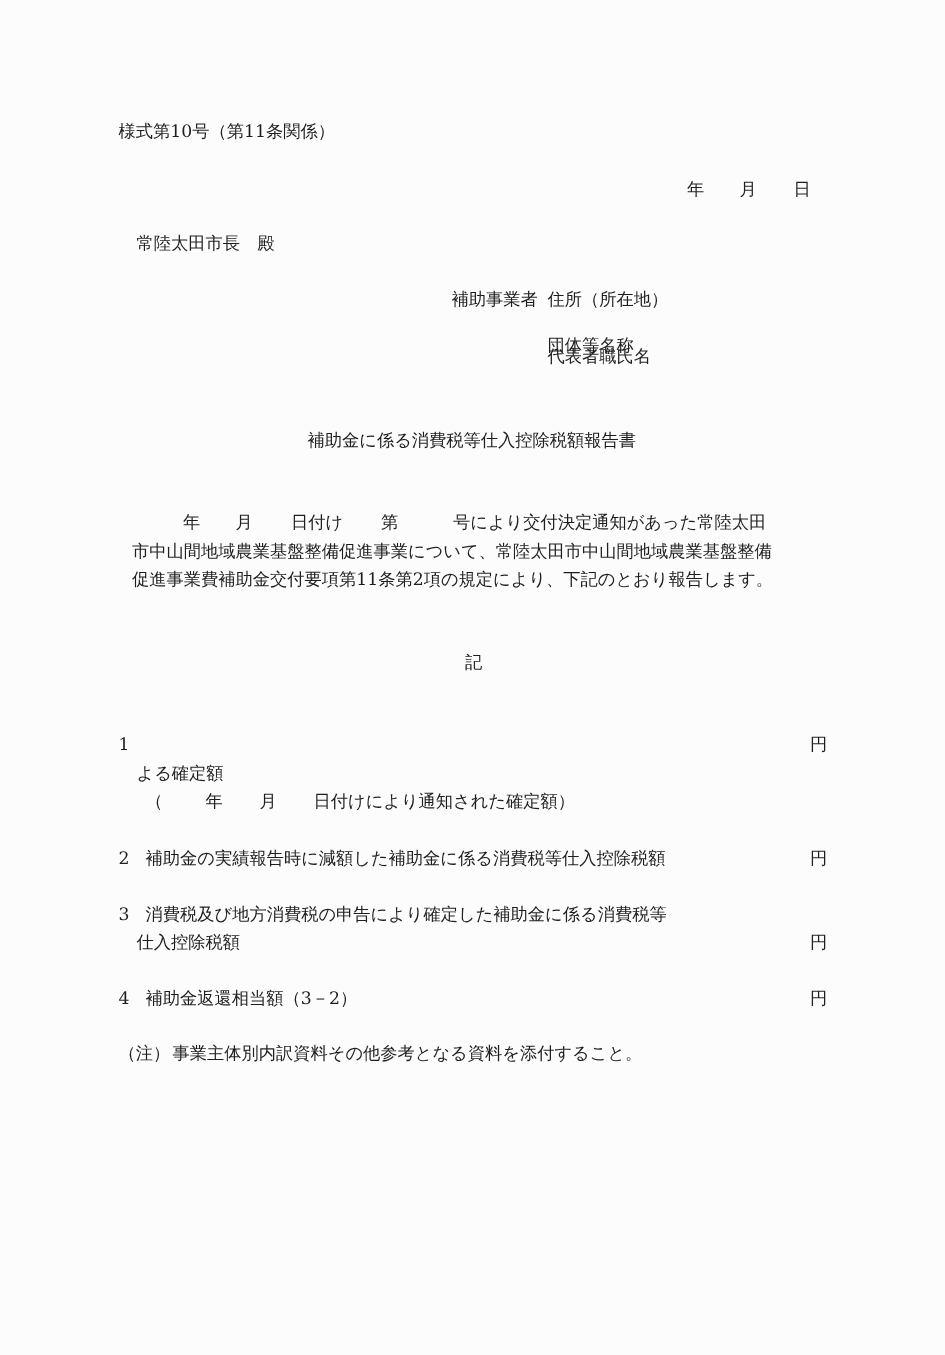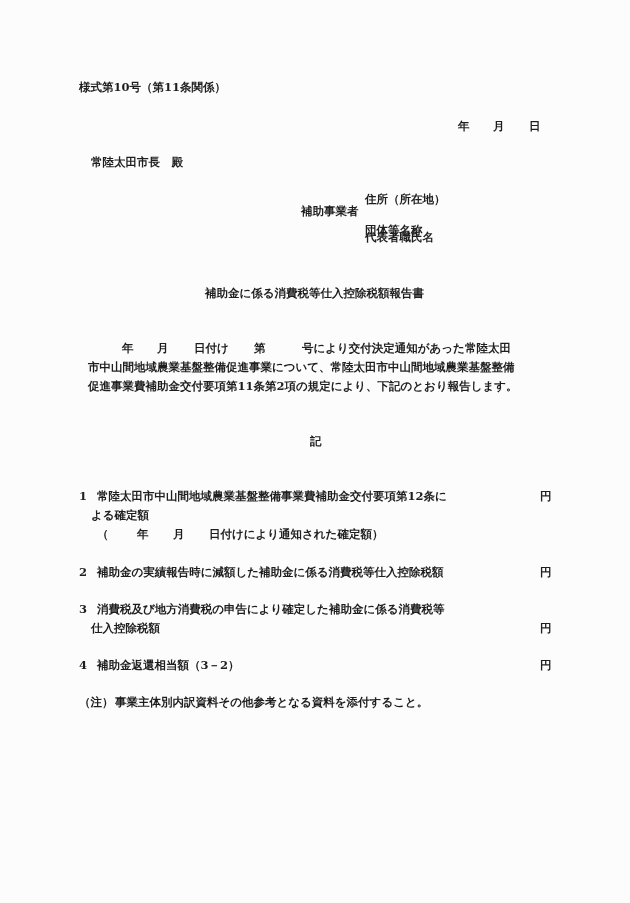--- a/index.html
+++ b/index.html
@@ -2,54 +2,53 @@
 <html><head>
 <meta charset="utf-8">
 <style>
   html, body { margin:0; padding:0; }
   body {
     width:630px; height:903px; background:#fcfcfc; position:relative; overflow:hidden;
     font-family: "DejaVu Serif", "Liberation Serif", serif;
     color:#1e1e1e; font-size:11.5px; line-height:1;
   }
   .abs { position:absolute; white-space:nowrap; }
-  .page { position:absolute; left:0; top:0; width:630px; height:903px;font-weight:bold; }
+  .page { position:absolute; left:0; top:0; width:630px; height:903px; }
 </style>
 </head>
 <body>
 
 <div class="page">
 
   <div class="abs" style="left:79px;top:82px;">様式第10号（第11条関係）</div>
 
   <div class="abs" style="left:458px;top:121px;">年</div>
   <div class="abs" style="left:493px;top:121px;">月</div>
   <div class="abs" style="left:529px;top:121px;">日</div>
 
   <div class="abs" style="left:91px;top:157px;">常陸太田市長　殿</div>
 
-  <div class="abs" style="left:301px;top:194px;margin-top:12px;">補助事業者</div>
+  <div class="abs" style="left:301px;top:194px;">補助事業者</div>
   <div class="abs" style="left:365px;top:194px;text-align:right;">住所（所在地）</div>
   <div class="abs" style="left:365px;top:213px;margin-top:12px;">団体等名称</div>
   <div class="abs" style="left:365px;top:232px;">代表者職氏名</div>
 
   <div class="abs" style="left:205px;top:288px;text-align:center;">補助金に係る消費税等仕入控除税額報告書</div>
 
   <div class="abs" style="left:122px;top:343px;">年</div>
   <div class="abs" style="left:157px;top:343px;">月</div>
   <div class="abs" style="left:194px;top:343px;">日付け</div>
   <div class="abs" style="left:254px;top:343px;">第</div>
   <div class="abs" style="left:302px;top:343px;">号により交付決定通知があった常陸太田</div>
   <div class="abs" style="left:88px;top:362px;">市中山間地域農業基盤整備促進事業について、常陸太田市中山間地域農業基盤整備</div>
   <div class="abs" style="left:88px;top:381px;">促進事業費補助金交付要項第11条第2項の規定により、下記のとおり報告します。</div>
 
   <div class="abs" style="left:310px;top:436px;">記</div>
 
   <div class="abs" style="left:79px;top:491px;">1</div>
-  <div class="abs" style="left:97px;top:491px;">常陸太田市中山間地域農業基盤整備事業費補助金交付要項第12条に</div>
   <div class="abs" style="left:91px;top:510px;">よる確定額</div>
   <div class="abs" style="left:97px;top:529px;">（</div>
   <div class="abs" style="left:137px;top:529px;">年</div>
   <div class="abs" style="left:173px;top:529px;">月</div>
   <div class="abs" style="left:209px;top:529px;">日付けにより通知された確定額）</div>
   <div class="abs" style="left:540px;top:491px;">円</div>
 
   <div class="abs" style="left:79px;top:567px;">2</div>
   <div class="abs" style="left:97px;top:567px;">補助金の実績報告時に減額した補助金に係る消費税等仕入控除税額</div>
   <div class="abs" style="left:540px;top:567px;">円</div>

